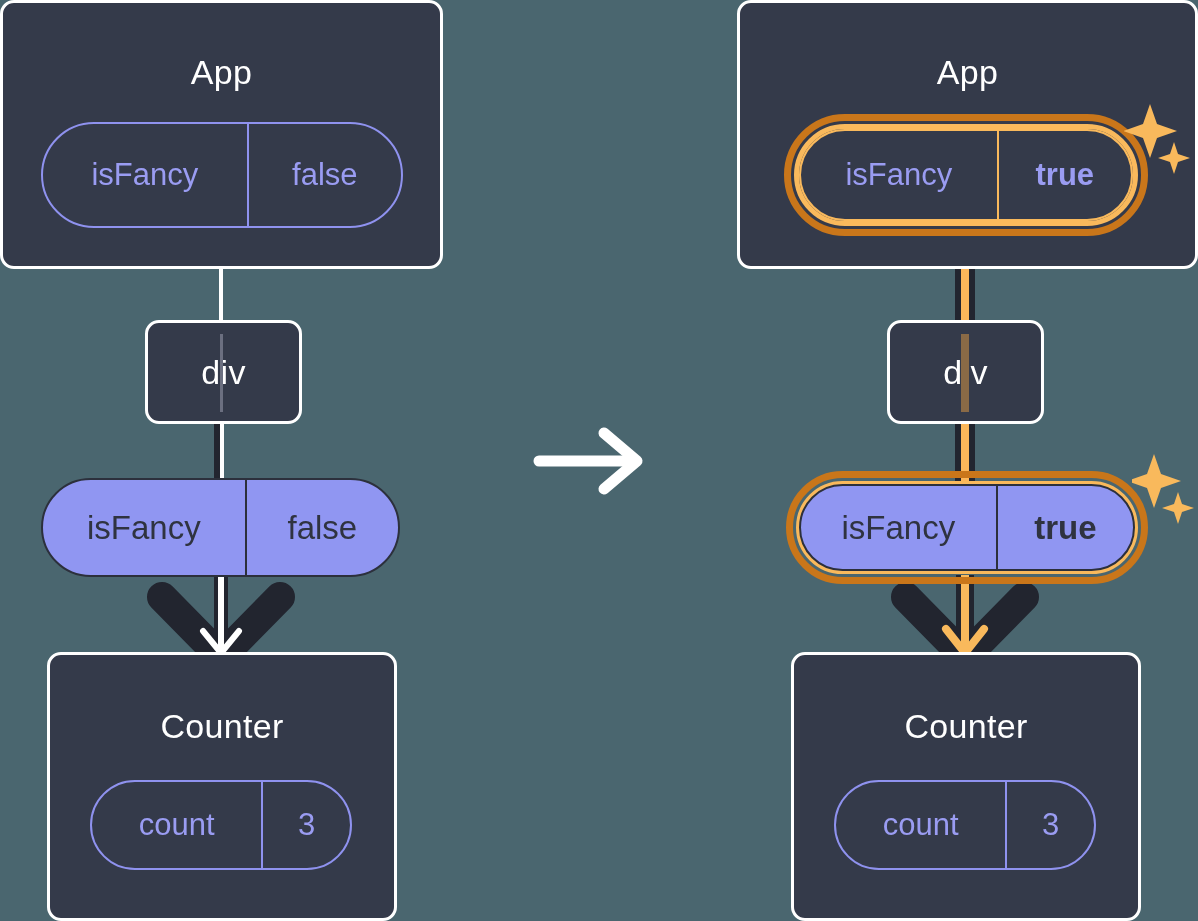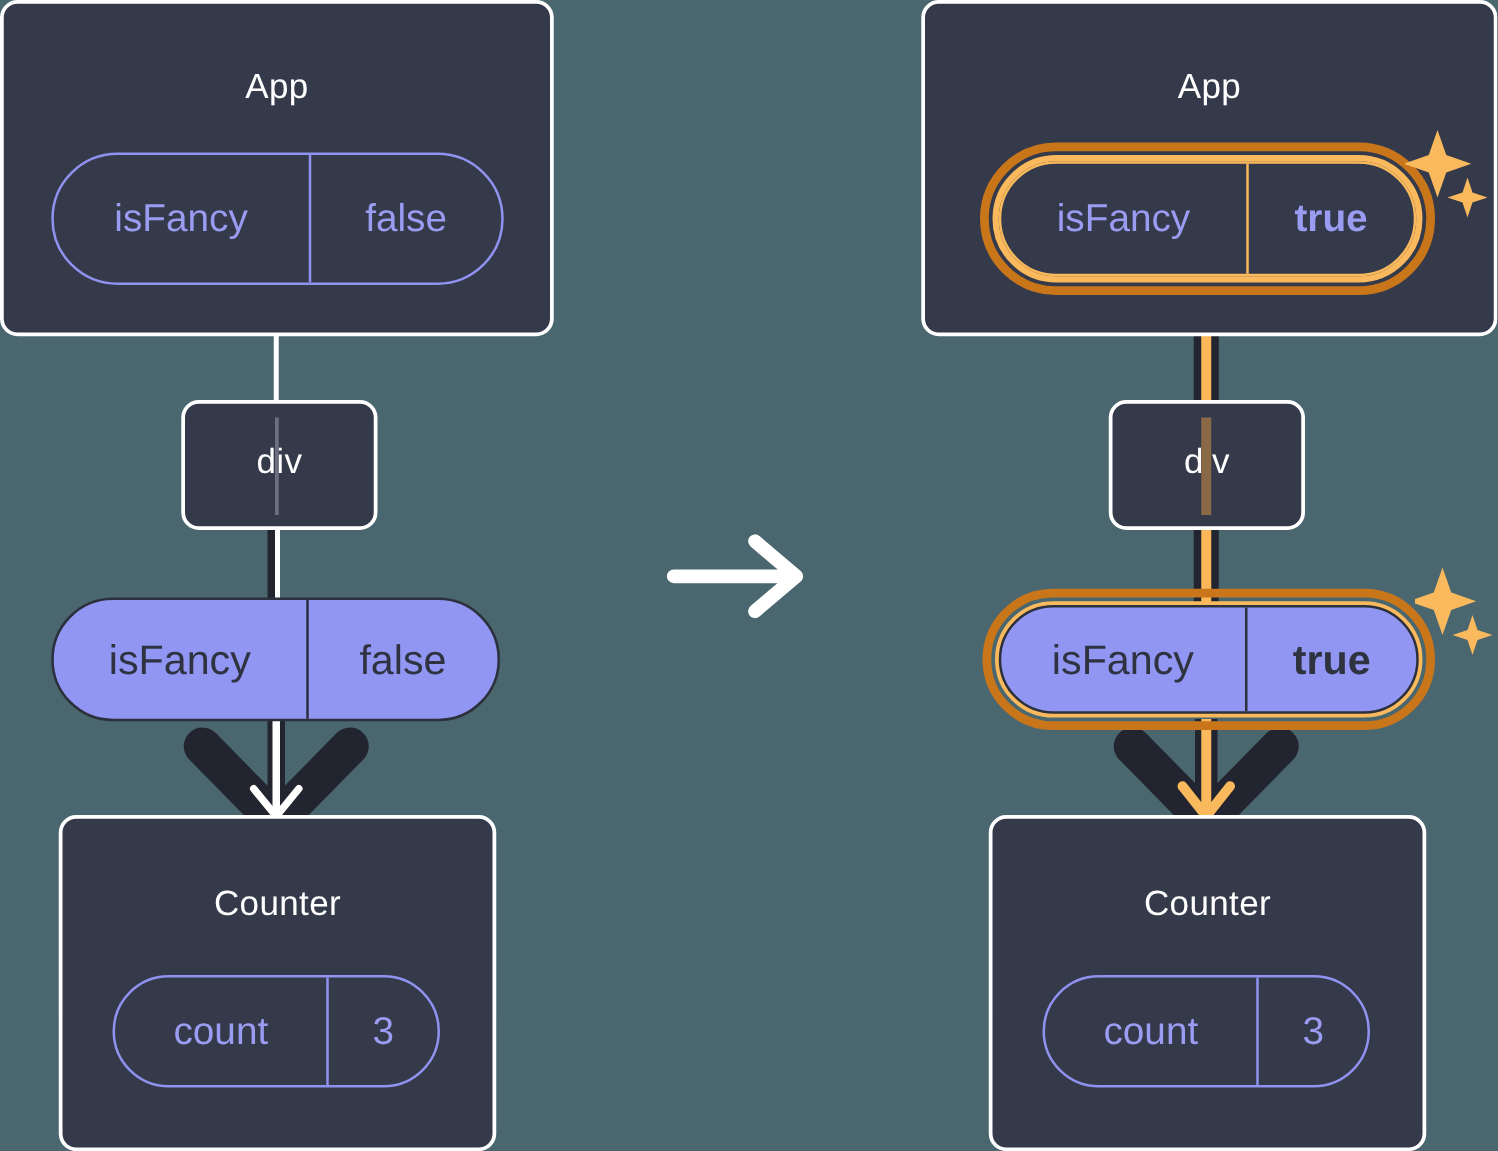--- a/index.html
+++ b/index.html
@@ -19,21 +19,21 @@
     border:3px solid #ffffff;
     border-radius:14px;
     box-sizing:border-box;
     z-index:6;
   }
   .box-title{
     position:absolute;
     left:0;right:0;
     text-align:center;
     color:#ffffff;
-    font-size:28px;
+    font-size:34px;
     letter-spacing:.3px;
   }
 
   
   .line{position:absolute;z-index:2;}
   .line-white{background:#ffffff;}
   .line-dark{background:#22252f;}
   .line-orange{background:#fcb75a;}
   .line-dim{background:#6b6f80;}
   .line-orange-dim{background:#8a6a46;}

